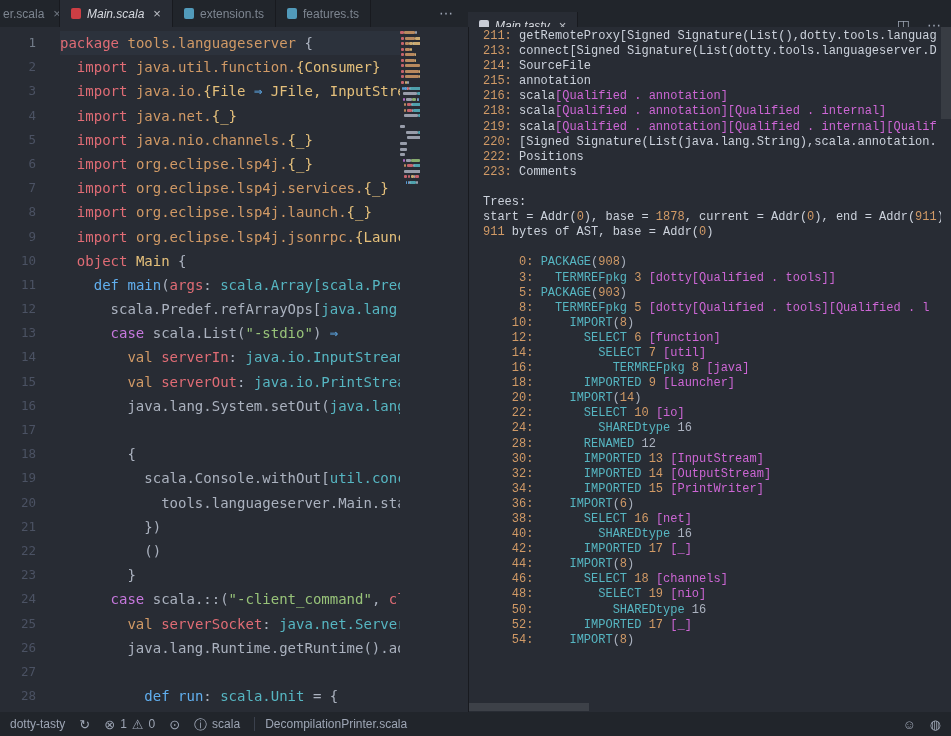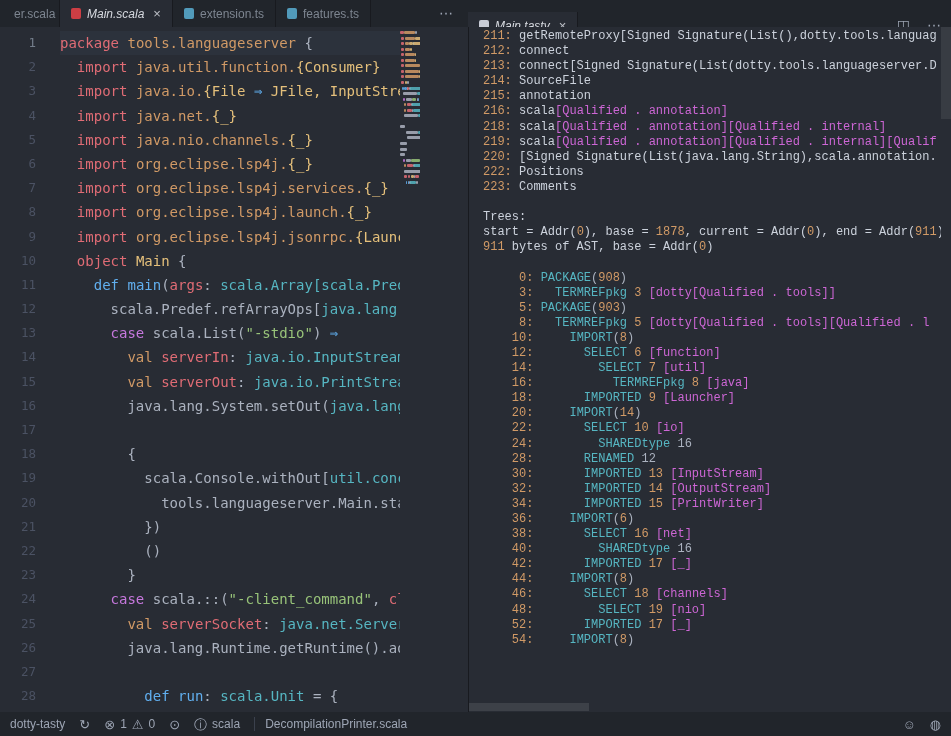--- a/index.html
+++ b/index.html
@@ -6,21 +6,21 @@
   body{background:#17191d;font-family:"Liberation Sans",sans-serif}
   .window{position:relative;width:951px;height:736px;background:var(--bg);overflow:hidden}
 
   
   .tabbar{position:absolute;top:0;left:0;right:0;height:27px;background:var(--chrome)}
   #tabs-left{position:absolute;left:0;top:0;width:467px;height:27px;display:flex;overflow:hidden}
   #tabs-right{position:absolute;left:468px;top:12px;right:0;height:27px;display:flex;overflow:hidden}
   .tab{display:flex;align-items:center;height:27px;padding:0 11px;background:var(--chrome);
        border-right:1px solid var(--divider);color:var(--tabfg);font-size:12px;cursor:pointer;flex:none}
   .tab.active{background:var(--bg);color:var(--tabfg_active)}
-  .tab.clipped{width:60px;overflow:hidden;padding-left:14px}
+  .tab.clipped{width:60px;overflow:hidden;padding-left:3px}
   .ticon{width:10px;height:11px;border-radius:2px;margin-right:6px;flex:none}
   .tlabel{white-space:nowrap}
   .tlabel.italic{font-style:italic}
   .tclose{margin-left:9px;font-size:13px;line-height:1;color:inherit;opacity:.85}
   .tabbar-icon{color:var(--status_fg);font-size:14px;cursor:pointer;line-height:27px}
   .more{margin-left:auto;margin-right:14px}
   .actions{margin-left:auto;display:flex;gap:17px;align-items:center;margin-right:10px}
 
   
   .main{position:absolute;top:27px;bottom:24px;left:0;right:0}
@@ -211,21 +211,20 @@
           <div class="mmb" style="left: 7.7px; top: 153.85px; width: 1.65px; background: rgb(97, 175, 239);"></div>
           <div class="mmb" style="left: 9.35px; top: 153.85px; width: 1.5px; background: rgb(171, 178, 191);"></div>
           <div class="mmb" style="left: 10.45px; top: 153.85px; width: 5.5px; background: rgb(86, 182, 194);"></div>
           <div class="mmb" style="left: 15.95px; top: 153.85px; width: 2.2px; background: rgb(171, 178, 191);"></div>
         </div>
     </div>
     <div class="divider"></div>
     <div class="pane-right">
       <div id="right-code">
           <div class="rrow"><span class="c-o">211:</span><span class="c-w"> getRemoteProxy[Signed Signature(List(),dotty.tools.languag</span></div>
-          <div class="rrow"><span class="c-o">212:</span><span class="c-w"> connect</span></div>
           <div class="rrow"><span class="c-o">213:</span><span class="c-w"> connect[Signed Signature(List(dotty.tools.languageserver.D</span></div>
           <div class="rrow"><span class="c-o">214:</span><span class="c-w"> SourceFile</span></div>
           <div class="rrow"><span class="c-o">215:</span><span class="c-w"> annotation</span></div>
           <div class="rrow"><span class="c-o">216:</span><span class="c-w"> scala</span><span class="c-m">[Qualified . annotation]</span></div>
           <div class="rrow"><span class="c-o">218:</span><span class="c-w"> scala</span><span class="c-m">[Qualified . annotation][Qualified . internal]</span></div>
           <div class="rrow"><span class="c-o">219:</span><span class="c-w"> scala</span><span class="c-m">[Qualified . annotation][Qualified . internal][Qualif</span></div>
           <div class="rrow"><span class="c-o">220:</span><span class="c-w"> [Signed Signature(List(java.lang.String),scala.annotation.</span></div>
           <div class="rrow"><span class="c-o">222:</span><span class="c-w"> Positions</span></div>
           <div class="rrow"><span class="c-o">223:</span><span class="c-w"> Comments</span></div>
           <div class="rrow"></div>
@@ -249,20 +248,21 @@
           <div class="rrow"><span class="c-o">    30:</span><span class="c-f">       </span><span class="c-t">IMPORTED</span><span class="c-f"> </span><span class="c-o">13</span><span class="c-f"> </span><span class="c-m">[InputStream]</span></div>
           <div class="rrow"><span class="c-o">    32:</span><span class="c-f">       </span><span class="c-t">IMPORTED</span><span class="c-f"> </span><span class="c-o">14</span><span class="c-f"> </span><span class="c-m">[OutputStream]</span></div>
           <div class="rrow"><span class="c-o">    34:</span><span class="c-f">       </span><span class="c-t">IMPORTED</span><span class="c-f"> </span><span class="c-o">15</span><span class="c-f"> </span><span class="c-m">[PrintWriter]</span></div>
           <div class="rrow"><span class="c-o">    36:</span><span class="c-f">     </span><span class="c-t">IMPORT</span><span class="c-f">(</span><span class="c-o">6</span><span class="c-f">)</span></div>
           <div class="rrow"><span class="c-o">    38:</span><span class="c-f">       </span><span class="c-t">SELECT</span><span class="c-f"> </span><span class="c-o">16</span><span class="c-f"> </span><span class="c-m">[net]</span></div>
           <div class="rrow"><span class="c-o">    40:</span><span class="c-f">         </span><span class="c-t">SHAREDtype</span><span class="c-f"> 16</span></div>
           <div class="rrow"><span class="c-o">    42:</span><span class="c-f">       </span><span class="c-t">IMPORTED</span><span class="c-f"> </span><span class="c-o">17</span><span class="c-f"> </span><span class="c-m">[_]</span></div>
           <div class="rrow"><span class="c-o">    44:</span><span class="c-f">     </span><span class="c-t">IMPORT</span><span class="c-f">(</span><span class="c-o">8</span><span class="c-f">)</span></div>
           <div class="rrow"><span class="c-o">    46:</span><span class="c-f">       </span><span class="c-t">SELECT</span><span class="c-f"> </span><span class="c-o">18</span><span class="c-f"> </span><span class="c-m">[channels]</span></div>
           <div class="rrow"><span class="c-o">    48:</span><span class="c-f">         </span><span class="c-t">SELECT</span><span class="c-f"> </span><span class="c-o">19</span><span class="c-f"> </span><span class="c-m">[nio]</span></div>
+          <div class="rrow"><span class="c-o">    50:</span><span class="c-f">           </span><span class="c-t">SHAREDtype</span><span class="c-f"> 16</span></div>
           <div class="rrow"><span class="c-o">    52:</span><span class="c-f">       </span><span class="c-t">IMPORTED</span><span class="c-f"> </span><span class="c-o">17</span><span class="c-f"> </span><span class="c-m">[_]</span></div>
           <div class="rrow"><span class="c-o">    54:</span><span class="c-f">     </span><span class="c-t">IMPORT</span><span class="c-f">(</span><span class="c-o">8</span><span class="c-f">)</span></div>
         </div>
       <div class="hscroll">
           <div class="hthumb"></div>
         </div>
       <div class="vscroll">
           <div class="vthumb"></div>
         </div>
     </div>

